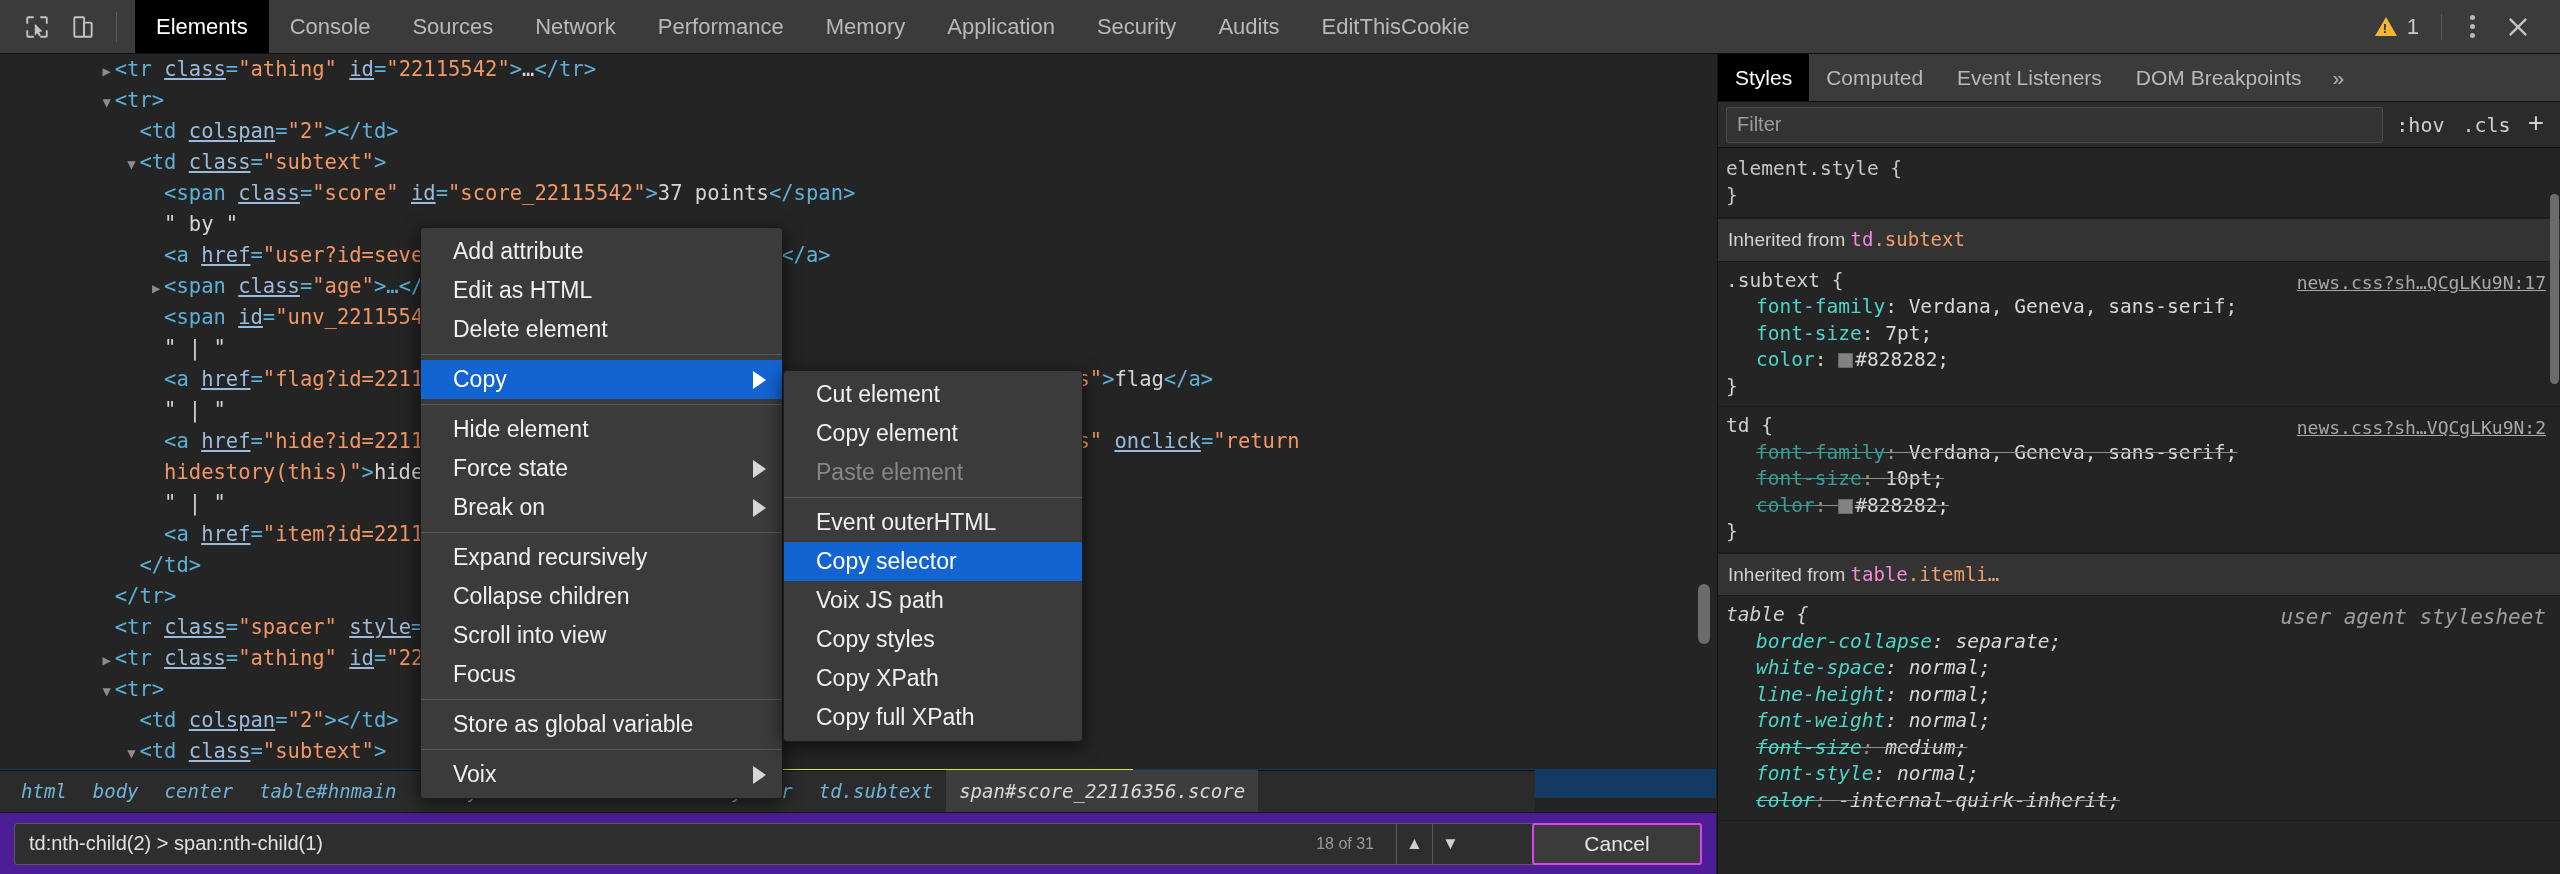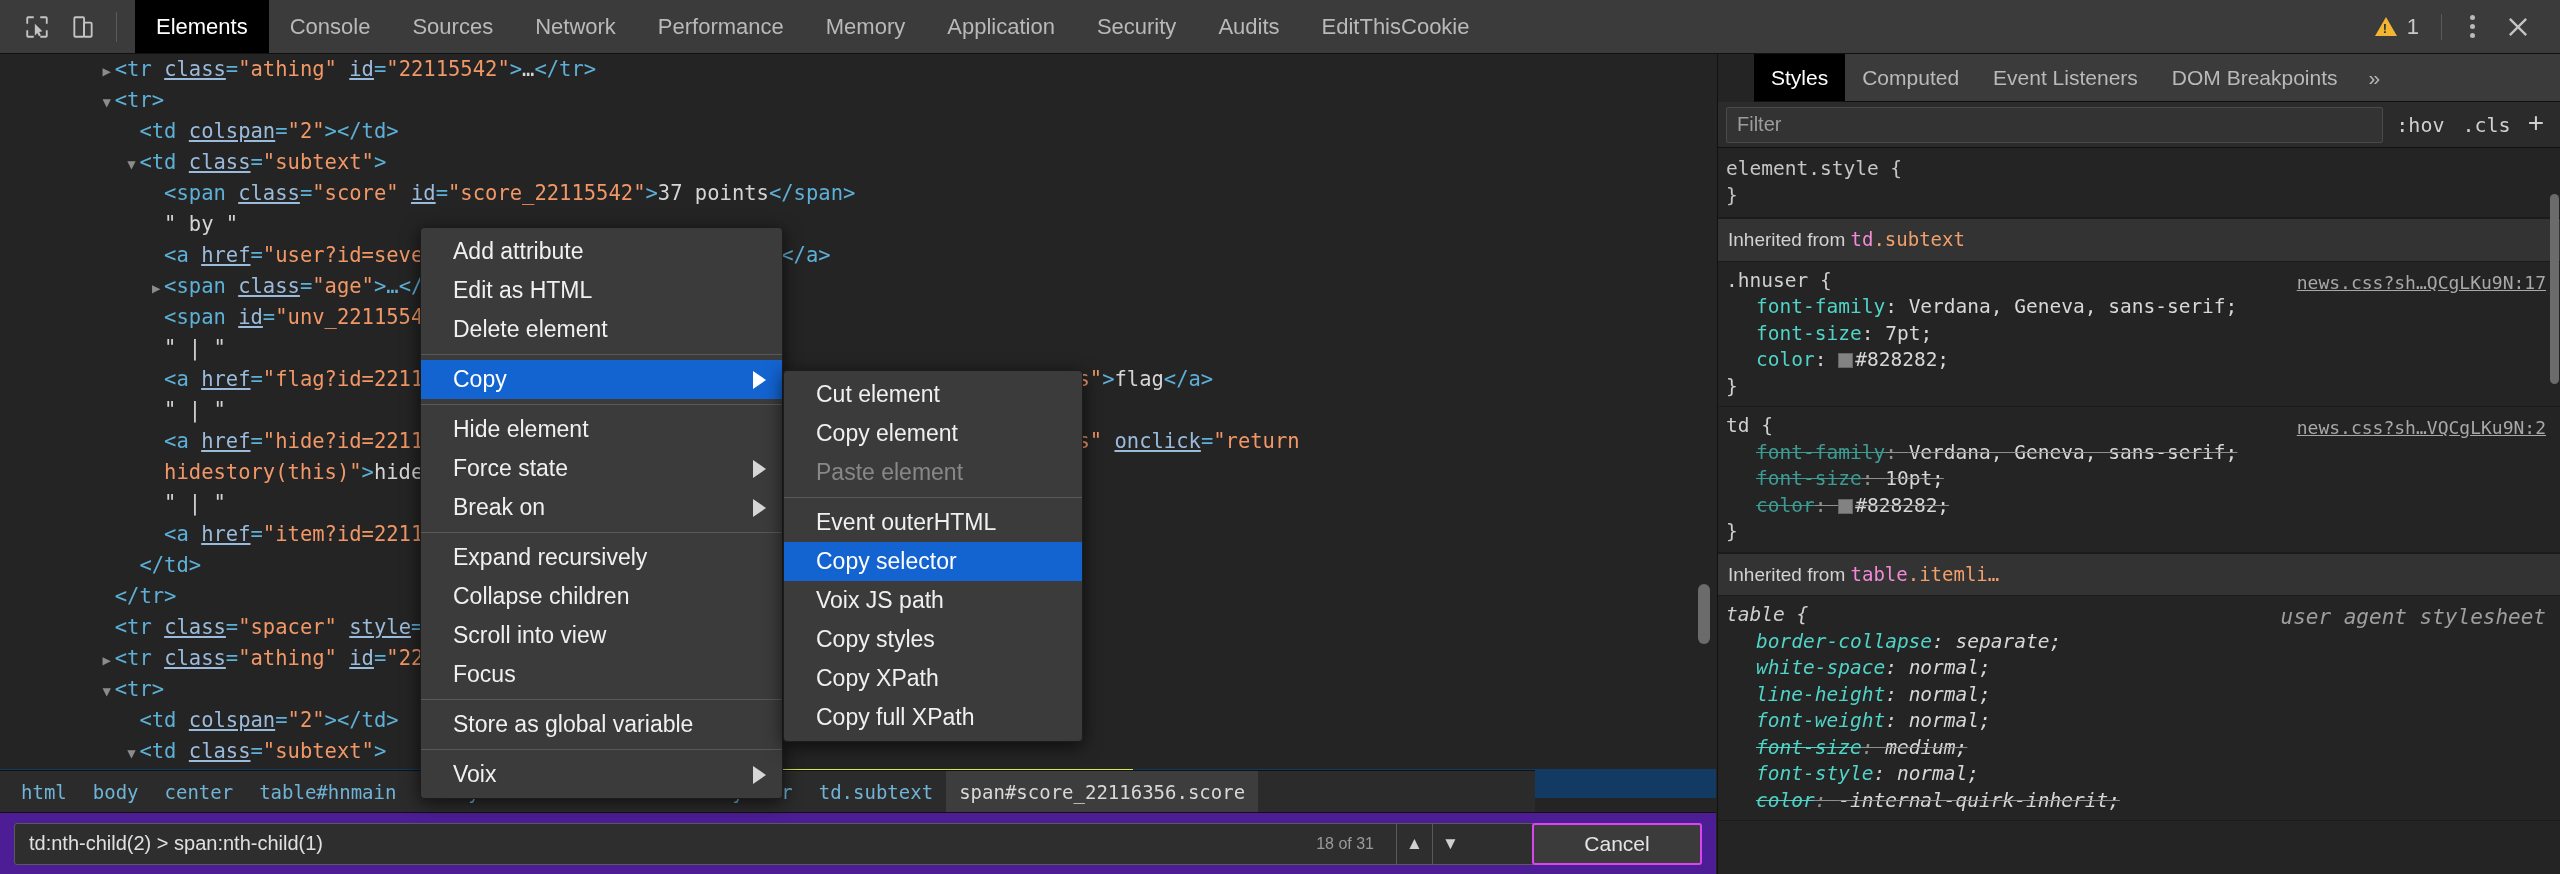--- a/index.html
+++ b/index.html
@@ -82,22 +82,22 @@
     background: #2a7e2a;
     outline: 2px solid #d9e84a;
     color: #d9e84a;
   }
   .sel-dollar { color: #999; }
 
   
   .crumbs {
     position: absolute; left: 0; bottom: 62px; width: 1535px; height: 42px;
     background: #2b2b2b; border-top: 1px solid #111;
-    display: flex; align-items: flex-start; padding-left: 8px;
-    font-family: "DejaVu Sans Mono", monospace; font-size: 19px;
+    display: flex; align-items: flex-end; padding-left: 8px;
+    font-family: "DejaVu Sans Mono", monospace; font-size: 19px; font-style: italic;
   }
   .crumb { padding: 0 13px; height: 42px; display: flex; align-items: center; color: #6fb4d8; cursor: pointer; white-space: nowrap; }
   .crumb.active { background: #3d3d3d; color: #d8d8d8; }
 
   
   .searchbar {
     position: absolute; left: 0; bottom: 0; width: 1716px; height: 62px;
     background: #4c1d95; border-top: 1px solid #111;
     display: flex; align-items: center; padding: 0 14px; gap: 10px;
   }
@@ -113,21 +113,21 @@
              color: #d0d0d0; font-size: 17px; border-left: 1px solid #5a5a5a; cursor: pointer; }
   .cancel-btn {
     position: absolute; right: 14px;
     min-width: 170px; height: 42px; background: #3b3b3b;
     border: 2px solid #d946ef; border-radius: 3px; color: #e4e4e4;
     font-size: 21px; cursor: pointer;
     display: flex; align-items: center; justify-content: center;
   }
 
   
-  .sp-tabs { display: flex; align-items: stretch; height: 48px; background: #3b3b3b; border-bottom: 1px solid #111; margin-left: 36px; }
+  .sp-tabs { display: flex; align-items: stretch; height: 48px; background: #3b3b3b; border-bottom: 1px solid #111; }
   .sp-tab { display: flex; align-items: center; padding: 0 17px; font-size: 21px; color: #b9b9b9; cursor: pointer; white-space: nowrap; }
   .sp-tab.active { background: #000; color: #fff; }
   .sp-more { display: flex; align-items: center; padding: 0 14px; color: #b9b9b9; font-size: 21px; cursor: pointer; }
 
   .sp-filter-row { display: flex; align-items: center; height: 46px; background: #2b2b2b; border-bottom: 1px solid #111; padding: 0 4px; }
   .sp-filter {
     flex: 1; height: 36px; margin: 8px 4px; background: #333;
     border: 1px solid #4a4a4a; border-radius: 2px; color: #c8c8c8;
     font-size: 20px; padding: 0 10px; font-family: "Liberation Sans", sans-serif;
   }
@@ -289,21 +289,21 @@
     </div>
 
     <div class="css-body">
       <div class="element-style">
         <div>element.style {</div>
         <div>}</div>
       </div>
       <div id="css-sections">
           <div class="inherited-hdr"><span>Inherited from </span><span class="sel-tag" style="font-family: &quot;DejaVu Sans Mono&quot;, monospace;">td</span><span class="sel-cls" style="font-family: &quot;DejaVu Sans Mono&quot;, monospace;">.subtext</span></div>
           <div class="css-rule">
-            <div>.hnuser {</div>
+            <div>.subtext {</div>
             <span class="src-link">news.css?sh…QCgLKu9N:17</span>
             <div class=""><span class="prop">font-family</span><span>: </span><span class="val">Verdana, Geneva, sans-serif;</span></div>
             <div class=""><span class="prop">font-size</span><span>: </span><span class="val">7pt;</span></div>
             <div class=""><span class="prop">color</span><span>: </span><span class="swatch"></span><span class="val">#828282;</span></div>
             <div>}</div>
           </div>
           <div class="css-rule">
             <div>td {</div>
             <span class="src-link">news.css?sh…VQCgLKu9N:2</span>
             <div class="strike"><span class="prop">font-family</span><span>: </span><span class="val">Verdana, Geneva, sans-serif;</span></div>

